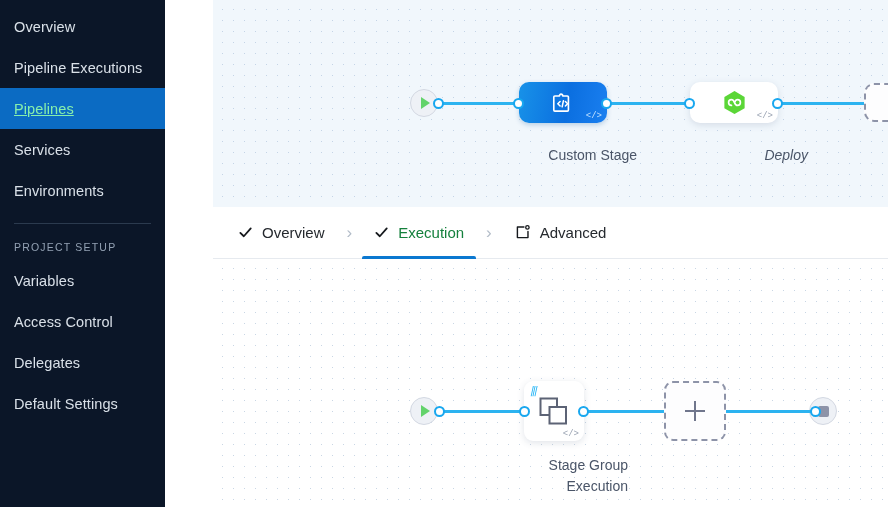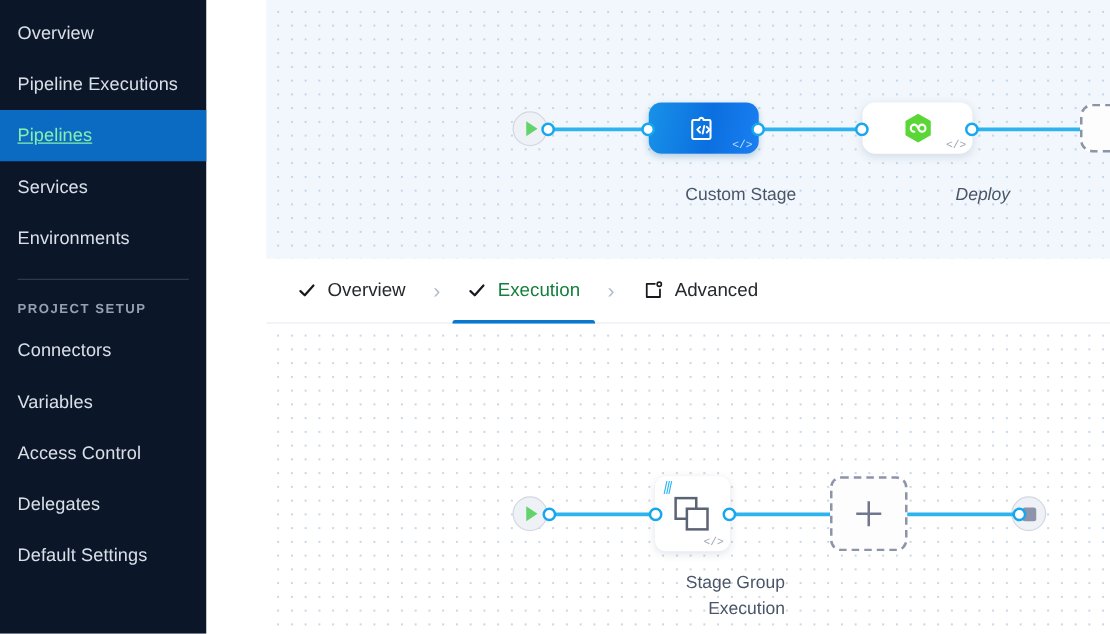--- a/index.html
+++ b/index.html
@@ -28,21 +28,21 @@
     cursor: pointer;
     white-space: nowrap;
   }
   .nav-item.active { background: #0b6bc3; color: #86efac; text-decoration: underline; }
   .nav-divider {
     height: 1px; background: #2b3a4e;
     margin: 12px 14px 10px 14px;
   }
   .nav-section {
     font-size: 10.5px; letter-spacing: 1.2px;
-    color: #93a1b3; font-weight: 700;
+    color: #93a1b3; font-weight: 400;
     padding-left: 14px; height: 26px;
     display: flex; align-items: center;
   }
 
   
   #content { flex: 1; position: relative; height: 507px; background: #fff; }
 
   .canvas {
     position: relative;
     background-image: radial-gradient(circle, #c9d6e4 0.8px, transparent 0.9px);
@@ -180,23 +180,20 @@
     </div>
     <div class="nav-item">
       <span>Environments</span>
     </div>
 
     <div class="nav-divider"></div>
 
     <div class="nav-section">PROJECT SETUP</div>
 
     <div class="nav-item">
-      <span>Connectors</span>
-    </div>
-    <div class="nav-item">
       <span>Variables</span>
     </div>
     <div class="nav-item">
       <span>Access Control</span>
     </div>
     <div class="nav-item">
       <span>Delegates</span>
     </div>
     <div class="nav-item">
       <span>Default Settings</span>

